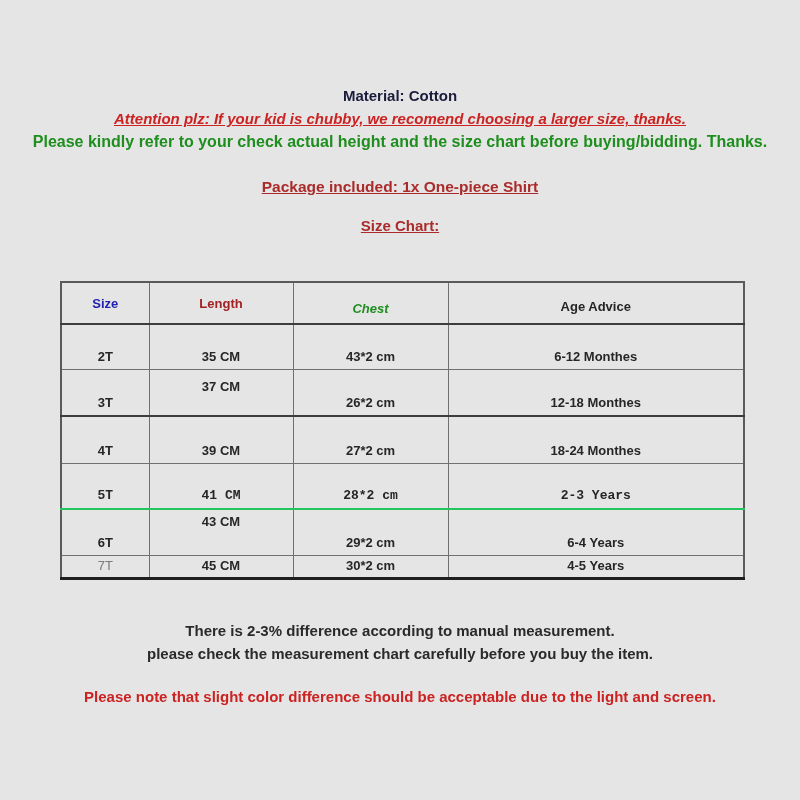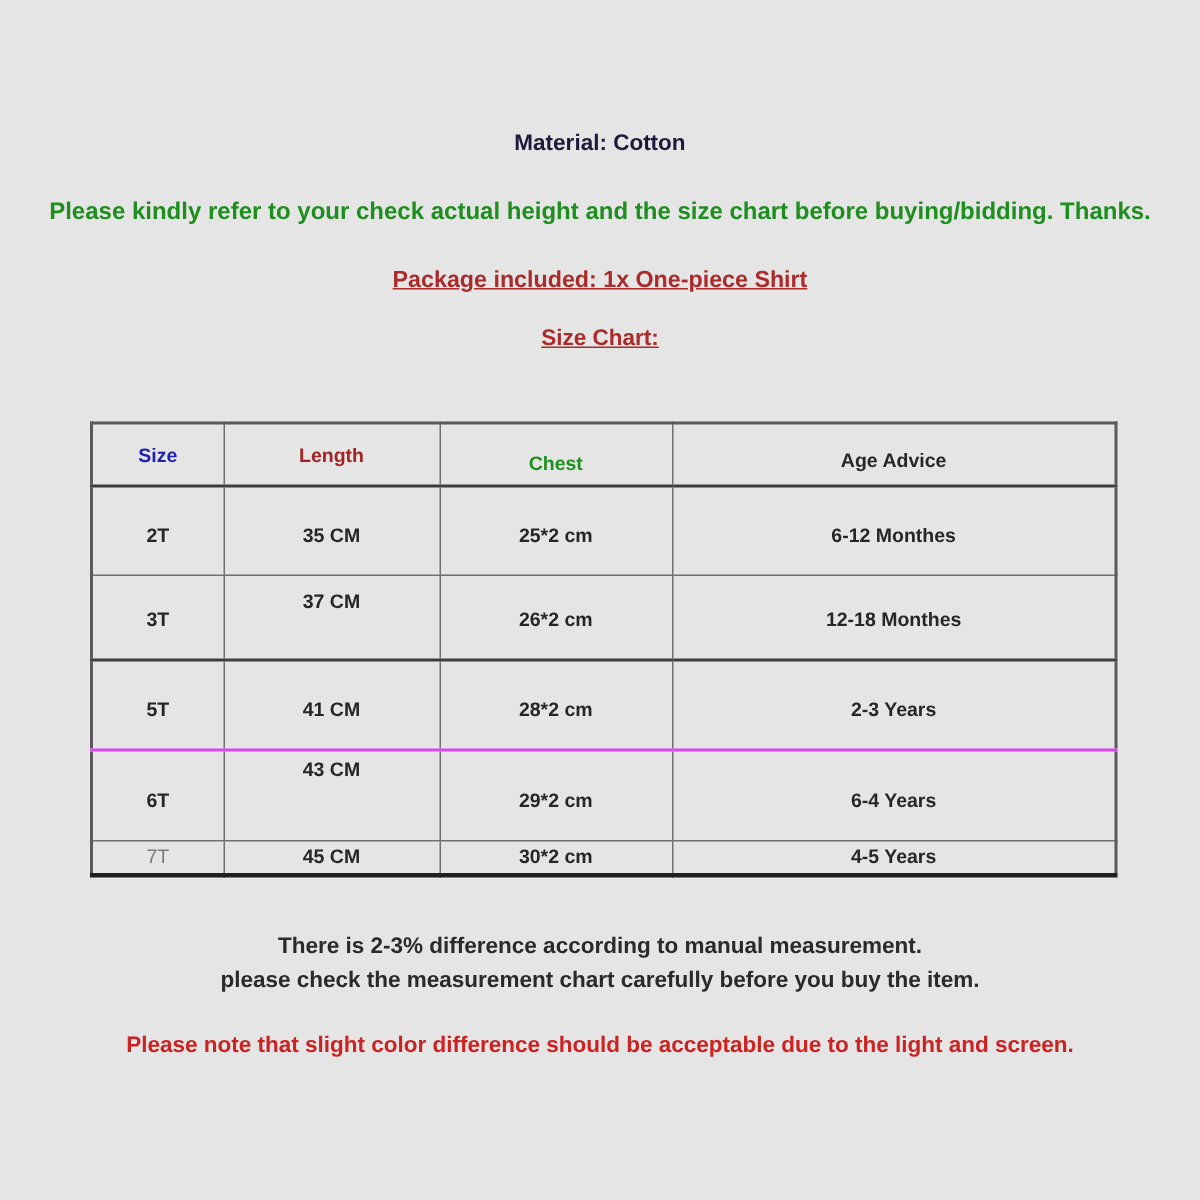--- a/index.html
+++ b/index.html
@@ -23,46 +23,47 @@
     border:2px solid #5a5a5a; border-bottom:3px solid #1f1f1f;
   }
   .size-table th, .size-table td {
     border:1px solid #707070;
     font-size:13px; font-weight:bold; color:#262626;
     text-align:center; padding:0; overflow:hidden;
   }
   .size-table tr.hdr th { height:40px; vertical-align:middle; border-bottom:2px solid #3d3d3d; }
   .hdr-size   { color:#2121b0;margin-top:24px; }
   .hdr-length { color:#a32222; }
-  .hdr-chest  { color:#1f8f1f; position:relative; top:5px; }
+  .hdr-chest  { color:#1f8f1f; position:relative; top:5px;font-style:italic; }
   .hdr-age    { color:#262626; position:relative; top:3px; }
 
-  .size-table td { vertical-align:bottom; padding-bottom:19px; }
+  .size-table td { vertical-align:bottom; padding-bottom:5px; }
   tr.r0 td { height:39px; }
   tr.r1 td { height:36px; border-bottom:2px solid #3d3d3d; }
   tr.r2 td { height:41px; }
-  tr.r3 td { height:39px; border-bottom:2px solid #d946ef; }
+  tr.r3 td { height:39px; border-bottom:2px solid #22c55e;font-family:Liberation Mono, monospace; }
   tr.r4 td { height:40px; }
   tr.r5 td { height:19px; vertical-align:middle; padding-bottom:2px; }
 
   td.cell-top { vertical-align:top; padding-top:9px; padding-bottom:0; }
   tr.r4 td.cell-top { padding-top:4px;margin-left:28px; }
   tr.r5 td.cell-size { color:#7a7a7a; font-weight:400; }
 
   .f1 { top:622px; font-size:15px; color:#2a2a2a; }
   .f2 { top:645px; font-size:15px; color:#2a2a2a; }
   .f3 { top:667px; font-size:15px; color:#cc2222; }
   .f4 { top:688px; font-size:15px; color:#cc2222; }
 </style>
 </head>
 <body>
 
 <div class="page">
 
   <div class="line material">Material: Cotton</div>
+  <div class="line attention">Attention plz: If your kid is chubby, we recomend choosing a larger size, thanks.</div>
   <div class="line refer">Please kindly refer to your check actual height and the size chart before buying/bidding. Thanks.</div>
   <div class="line package">Package included: 1x One-piece Shirt</div>
   <div class="line sizechart">Size Chart:</div>
 
   <table class="size-table">
     <colgroup>
       <col style="width:88px">
       <col style="width:144px">
       <col style="width:155px">
       <col style="width:296px">
@@ -70,28 +71,34 @@
     <tbody>
       <tr class="hdr">
         <th><span class="hdr-size">Size</span></th>
         <th><span class="hdr-length">Length</span></th>
         <th><span class="hdr-chest">Chest</span></th>
         <th><span class="hdr-age">Age Advice</span></th>
       </tr>
       <tr class="r0">
         <td class="cell-size">2T</td>
         <td class="cell-length">35 CM</td>
-        <td class="cell-chest">25*2 cm</td>
+        <td class="cell-chest">43*2 cm</td>
         <td class="cell-age">6-12 Monthes</td>
       </tr>
       <tr class="r1">
         <td class="cell-size">3T</td>
         <td class="cell-length cell-top">37 CM</td>
         <td class="cell-chest">26*2 cm</td>
         <td class="cell-age">12-18 Monthes</td>
+      </tr>
+      <tr class="r2">
+        <td class="cell-size">4T</td>
+        <td class="cell-length">39 CM</td>
+        <td class="cell-chest">27*2 cm</td>
+        <td class="cell-age">18-24 Monthes</td>
       </tr>
       <tr class="r3">
         <td class="cell-size">5T</td>
         <td class="cell-length">41 CM</td>
         <td class="cell-chest">28*2 cm</td>
         <td class="cell-age">2-3 Years</td>
       </tr>
       <tr class="r4">
         <td class="cell-size">6T</td>
         <td class="cell-length cell-top">43 CM</td>

